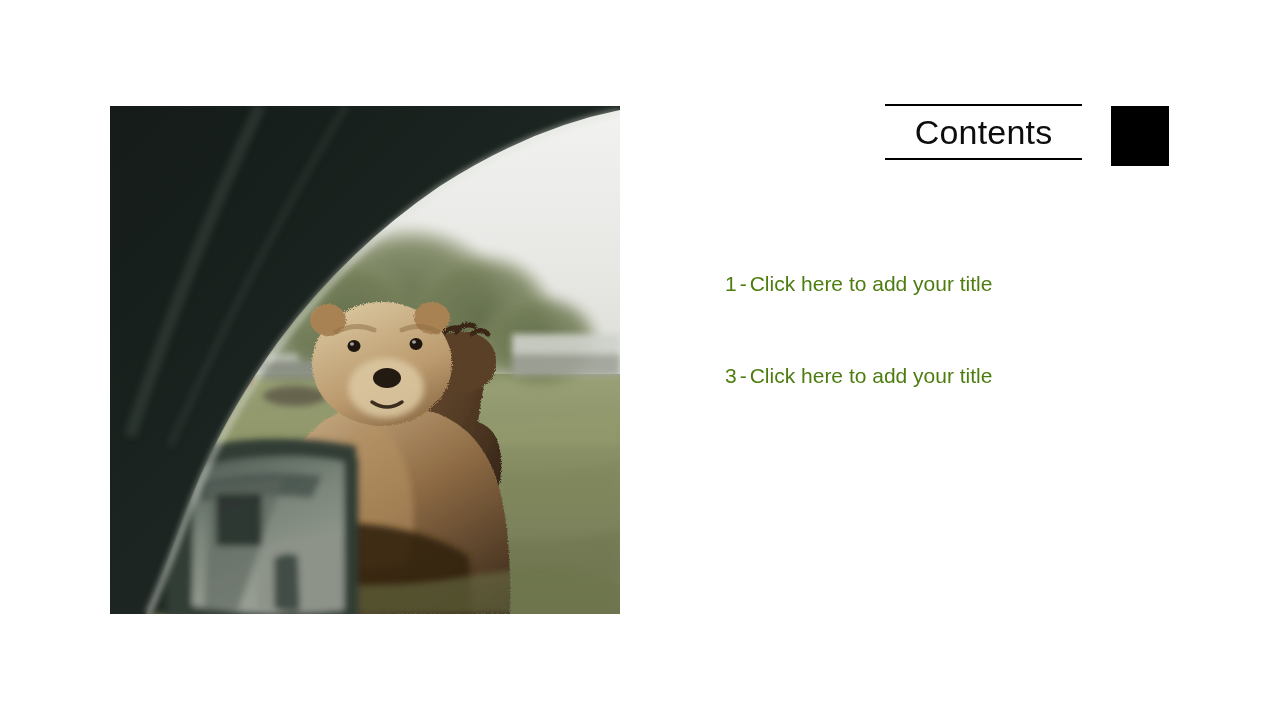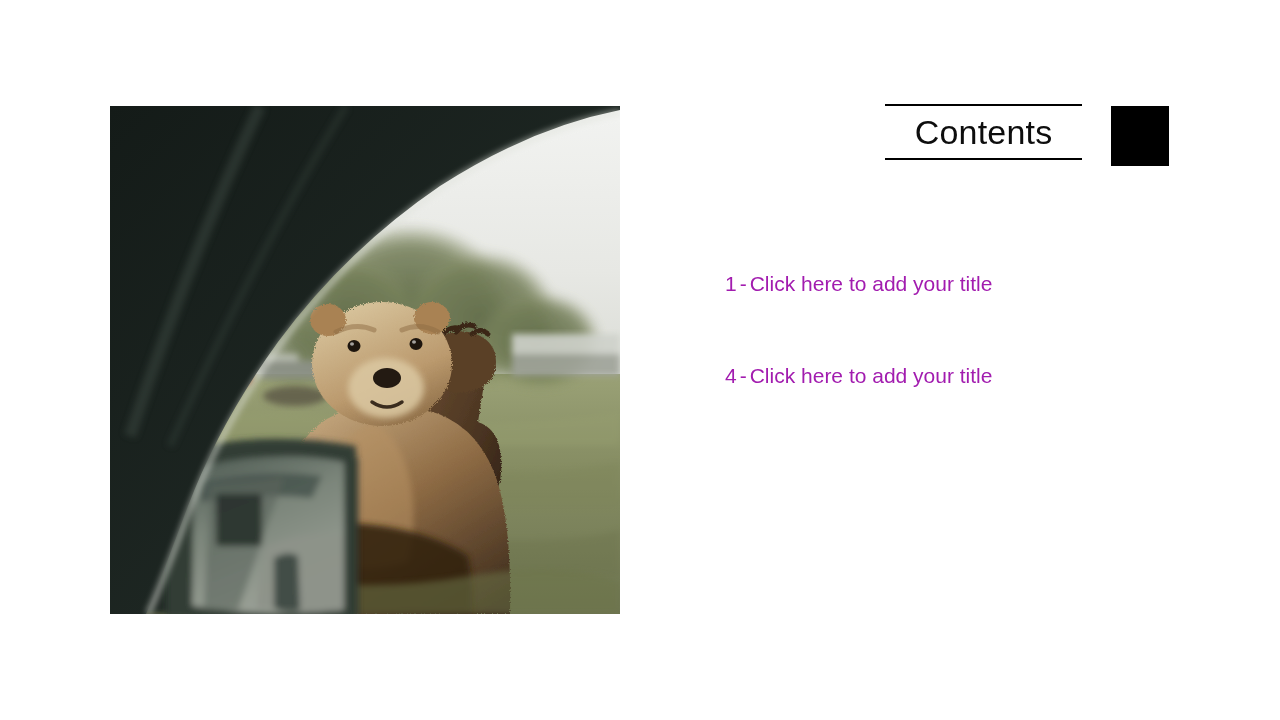--- a/index.html
+++ b/index.html
@@ -77,21 +77,21 @@
   .toc-list {
     position: absolute;
     left: 85px;
     top: 268px;
     width: 520px;
   }
   .toc-item {
     height: 92px;
     font-size: 21px;
     line-height: 32px;
-    color: #a21caf;
+    color: #4d7c0f;
     white-space: nowrap;
   }
   .toc-item .num {
     display: inline;
   }
   .toc-item .sep {
     display: inline;
     padding: 0 3px;
   }
   .toc-item .label {
@@ -273,20 +273,20 @@
 
     <div class="accent-square"></div>
 
     <div class="toc-list">
 
       <div class="toc-item">
         <span class="num">1</span><span class="sep">-</span><span class="label">Click here to add your title</span>
       </div>
 
 
-
       <div class="toc-item">
-        <span class="num">4</span><span class="sep">-</span><span class="label">Click here to add your title</span>
+        <span class="num">3</span><span class="sep">-</span><span class="label">Click here to add your title</span>
       </div>
+
 
     </div>
   </div>
 </div>
 
 </body></html>

